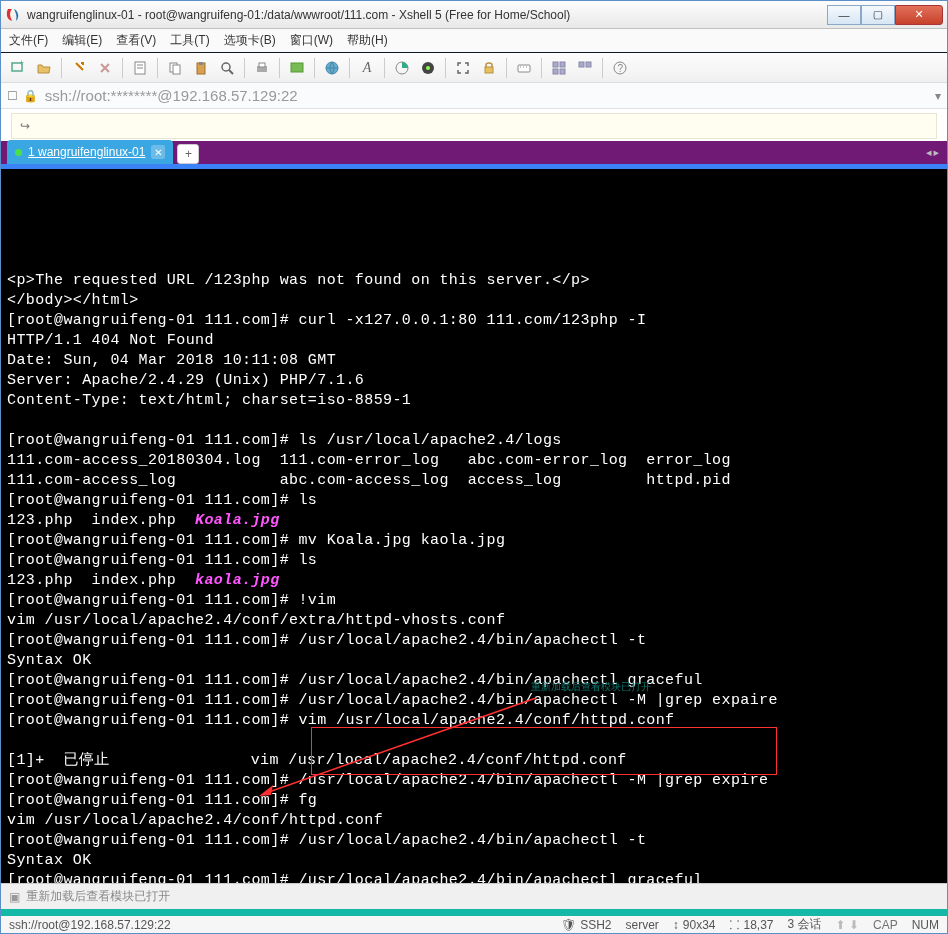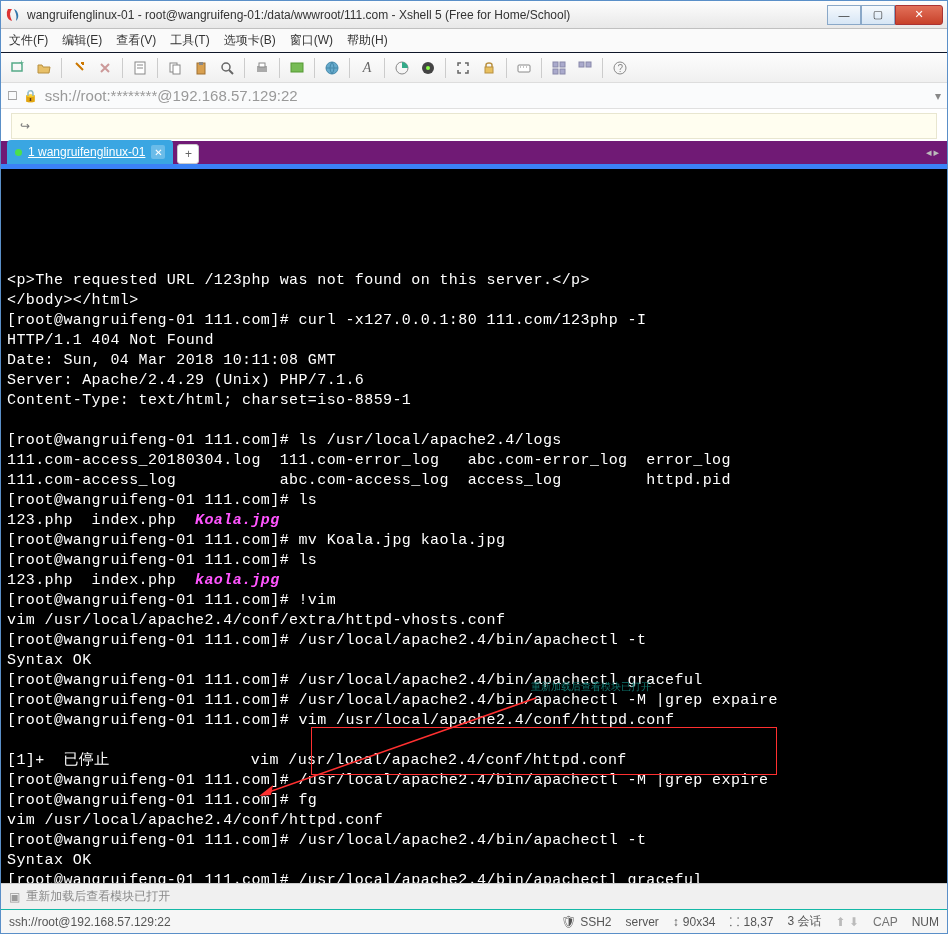--- a/index.html
+++ b/index.html
@@ -24,21 +24,21 @@
 .tab .dot { width:7px;height:7px;background:#4be04b;border-radius:50%; }
 .tab .close-x { background:rgba(255,255,255,.25); width:14px;height:14px; display:flex;align-items:center;justify-content:center;border-radius:2px;font-size:10px; }
 .tab-add { width:22px;height:20px; margin-left:4px; background:#fff; border:1px solid #ccc; display:flex; align-items:center; justify-content:center; color:#666; border-radius:3px;}
 .tab-nav { position:absolute; right:8px; bottom:5px; display:flex; gap:2px; color:#bbb; font-size:11px;}
 .terminal { flex:1; background:#000; color:#fff; font-family: "Courier New", monospace; font-size:15px; line-height:20px; padding:2px 6px 4px 6px; white-space:pre; overflow:hidden; position:relative; letter-spacing:0.4px;}
 .terminal .magenta { color:#ff55ff; font-weight:bold;font-style:italic; }
 .terminal .annot-label { position:absolute; color:#0f766e; font-family:"Microsoft YaHei",sans-serif; font-size:10px; left:530px; top:508px; letter-spacing:0;}
 .terminal .annot-box { position:absolute; border:1px solid #ff3030; left:310px; top:558px; width:466px; height:48px; }
 .terminal .annot-arrow { position:absolute; left:250px; top:524px; width:290px; height:110px; pointer-events:none;}
 .cmdline { height:26px; background:#f0f0f0; border-top:1px solid #ccc; display:flex; align-items:center; padding:0 8px; gap:6px; color:#888; }
-.statusbar { height:24px; background:#f6f6f6; border-top:1px solid #14b8a6; display:flex; align-items:center; padding:0 8px; gap:14px; color:#555; font-size:12px;}
+.statusbar { height:24px; background:#f6f6f6; border-top:7px solid #14b8a6; display:flex; align-items:center; padding:0 8px; gap:14px; color:#555; font-size:12px;}
 .sb-spacer { flex:1; }
 .sb-item { display:flex; align-items:center; gap:4px; }
 svg { display:block; }
 </style>
 </head>
 <body>
 
 <div class="window">
 
   <div class="titlebar">

